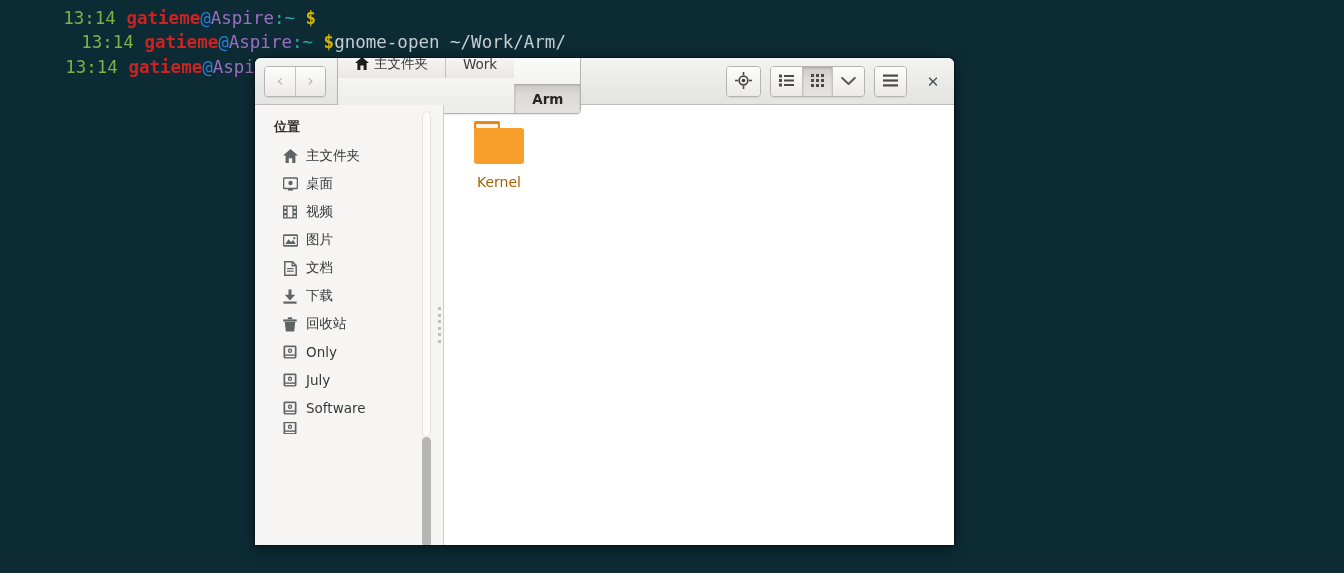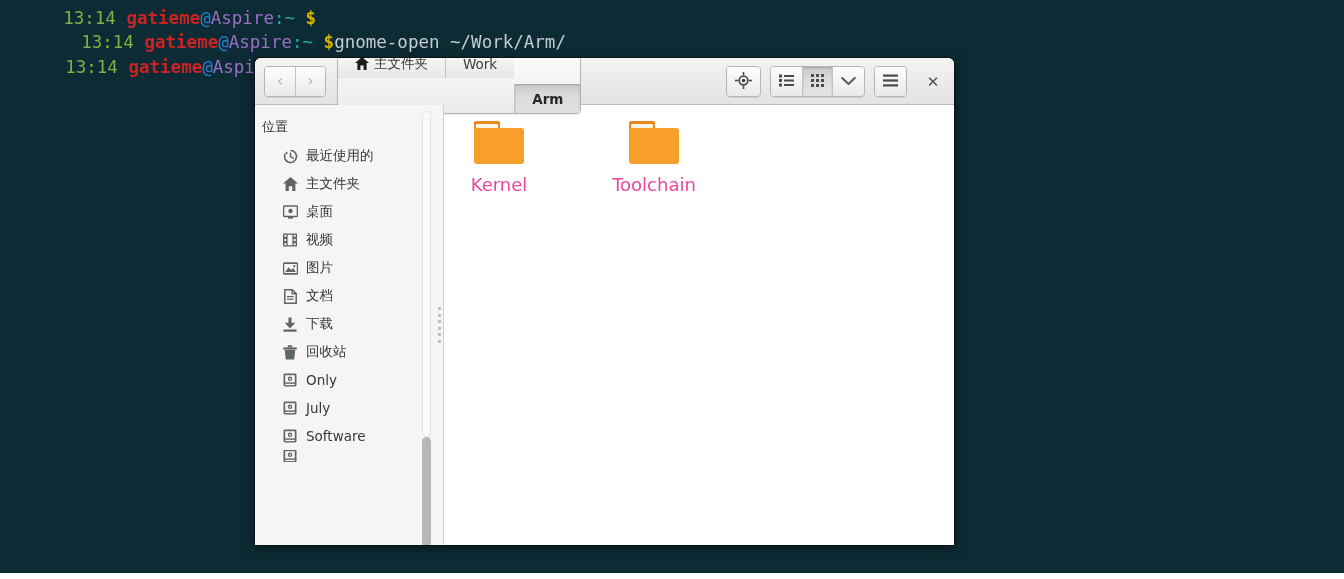--- a/index.html
+++ b/index.html
@@ -154,23 +154,23 @@
   #sidebar {
     width: 180px;
     flex: 0 0 180px;
     background: #f6f5f4;
     position: relative;
     overflow: hidden;
     padding-top: 9px;
   }
   .side-head {
     font-size: 13px;
-    font-weight: normal;
+    font-weight: bold;
     color: #2e2e2e;
-    padding: 4px 0 6px 7px;
+    padding: 4px 0 6px 19px;
   }
   .side-item {
     display: flex;
     align-items: center;
     height: 28px;
     padding-left: 27px;
     gap: 8px;
     font-size: 13.5px;
     color: #33393b;
     cursor: default;
@@ -232,22 +232,22 @@
     margin-right: 65px;
     display: flex;
     flex-direction: column;
     align-items: center;
     cursor: default;
     user-select: none;
     padding-top: 2px;
   }
   .file-label {
     margin-top: 10px;
-    font-size: 18px;
-    color: #ec4899;
+    font-size: 14px;
+    color: #a16207;
     text-align: center;
     white-space: nowrap;
   }
 
   
   .folder {
     position: relative;
     width: 52px; height: 43px;
   }
   .folder .tab {
@@ -395,30 +395,20 @@
 
       </div>
     </div>
 
     <div id="fm-body">
 
       <div id="sidebar">
 
         <div class="side-head">位置</div>
 
-        <div class="side-item">
-          <span class="side-ico">
-            <svg width="15" height="15" viewBox="0 0 15 15">
-              <path d="M7.5 1.5 a6 6 0 1 1 -5.4 3.4" fill="none" stroke="#5f6567" stroke-width="1.6"></path>
-              <path d="M3.4 2.2 L2 5.2 L5.1 4.6 Z" fill="#5f6567"></path>
-              <path d="M7.5 4.3 L7.5 7.8 L10.2 9.2" fill="none" stroke="#5f6567" stroke-width="1.5" stroke-linecap="round"></path>
-            </svg>
-          </span>
-          <span class="side-label">最近使用的</span>
-        </div>
 
         <div class="side-item">
           <span class="side-ico">
             <svg width="15" height="14" viewBox="0 0 15 14">
                 <path d="M7.5 0 L15 6.4 L12.4 6.4 L12.4 14 L9.2 14 L9.2 9.2 L5.8 9.2 L5.8 14 L2.6 14 L2.6 6.4 L0 6.4 Z" fill="#5f6567"></path>
               </svg>
           </span>
           <span class="side-label">主文件夹</span>
         </div>
 
@@ -567,26 +557,18 @@
 
         <div class="file-item">
           <div class="folder">
             <div class="tab"></div>
               <div class="body"></div>
               <div class="strip"></div>
           </div>
           <div class="file-label">Kernel</div>
         </div>
 
-        <div class="file-item">
-          <div class="folder">
-            <div class="tab"></div>
-              <div class="body"></div>
-              <div class="strip"></div>
-          </div>
-          <div class="file-label">Toolchain</div>
-        </div>
 
 
       </div>
     </div>
   </div>
 </div>
 
 </body></html>

